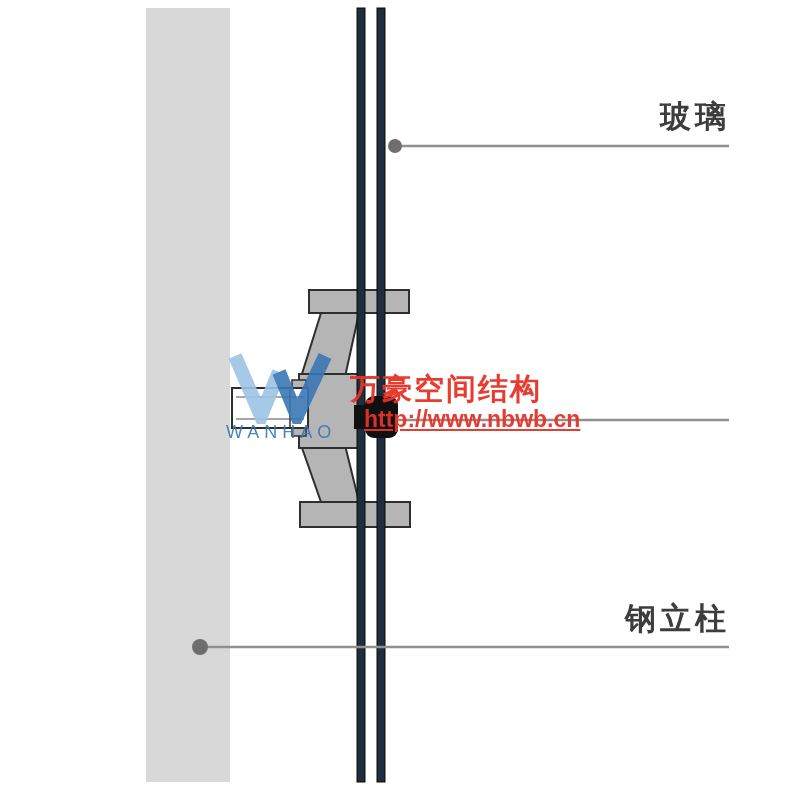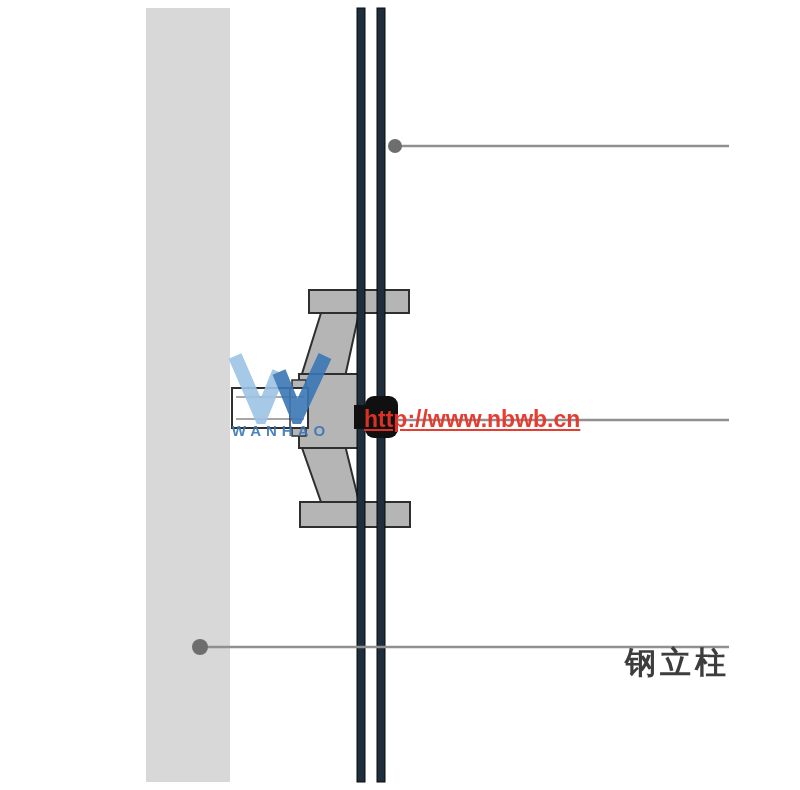--- a/index.html
+++ b/index.html
@@ -17,25 +17,25 @@
     width:220px;
     text-align:right;
     font-size:31px;
     font-weight:600;
     letter-spacing:4px;
     color:#3d3d3d;
     white-space:nowrap;
   }
   .label-glass{top:96px;}
   .label-spider{top:371px;}
-  .label-column{top:598px;margin-top:44px;}
+  .label-column{top:598px;}
   .wm-logo{position:absolute;left:225px;top:350px;opacity:.9;}
   .wm-logoname{
     position:absolute;left:226px;top:422px;width:110px;
-    text-align:center;font-size:15px;font-weight:700;
+    text-align:center;font-size:18px;font-weight:400;
     letter-spacing:5px;color:#3b77b5;opacity:.9;
   }
   .wm-company{
     position:absolute;left:350px;top:369px;
     font-size:30px;font-weight:700;letter-spacing:2px;
     color:#e63327;opacity:.95;white-space:nowrap;
   }
   .wm-url{
     position:absolute;left:344px;top:406px;
     font-size:23px;font-weight:700;
@@ -83,17 +83,19 @@
 
     <line x1="200" y1="647" x2="729" y2="647" stroke="#909090" stroke-width="2.5"></line>
     <circle cx="200" cy="647" r="8" fill="#6e6e6e"></circle>
   </svg>
 
   <svg class="wm-logo" width="112" height="74" viewBox="0 0 112 74">
     <path d="M10,6 L36,66 L54,22" fill="none" stroke="#9cc4e4" stroke-width="14"></path>
     <path d="M54,22 L72,66 L100,6" fill="none" stroke="#3b77b5" stroke-width="14"></path>
   </svg>
   <div class="wm-logoname">WANHAO</div>
+  <div class="wm-company">万豪空间结构</div>
   <div class="wm-url">http://www.nbwb.cn</div>
 
+  <div class="callout-label label-glass">玻璃</div>
   <div class="callout-label label-column">钢立柱</div>
 
 </div>
 
 </body></html>

